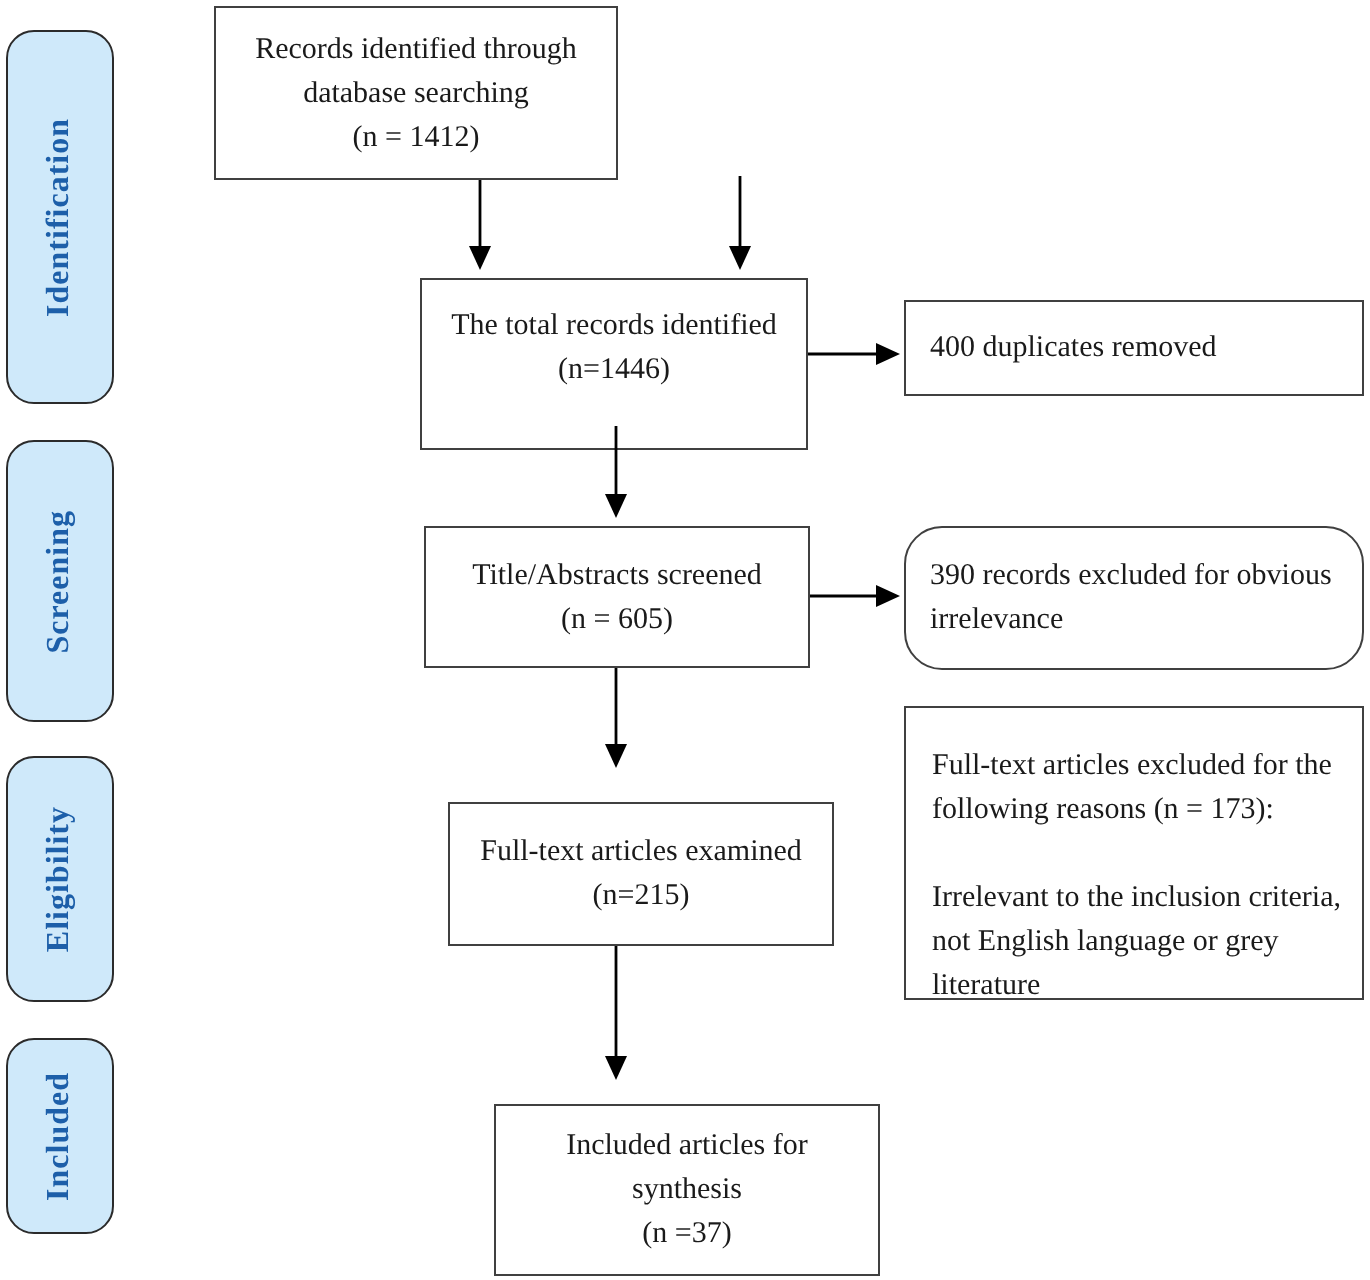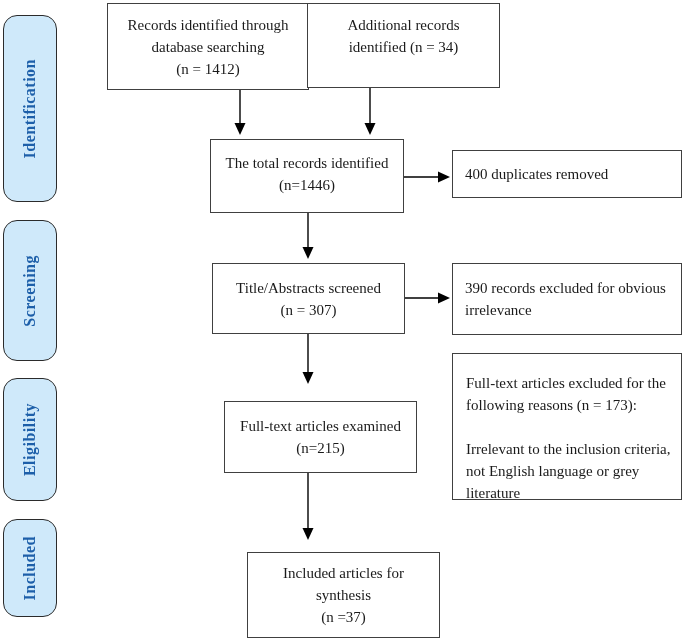--- a/index.html
+++ b/index.html
@@ -72,32 +72,30 @@
     <span class="stage-label">Eligibility</span>
   </div>
   <div class="stage" style="top:519px; height:98px;">
     <span class="stage-label">Included</span>
   </div>
 
   <div class="box" style="left:107px; top:3px; width:202px; height:87px; padding:4px 8px;">Records identified through
 database searching
 (n = 1412)</div>
 
-  <div class="box top-align" style="left:307px; top:3px; width:193px; height:85px; padding:10px 8px 0;">Additional records
-identified (n = 34)</div>
 
-  <div class="box top-align" style="left:210px; top:139px; width:194px; height:74px; padding:12px 8px 0;">The total records identified
+  <div class="box top-align" style="left:210px; top:139px; width:194px; height:86px; padding:12px 8px 0;">The total records identified
 (n=1446)</div>
 
   <div class="box left-align" style="left:452px; top:150px; width:230px; height:48px; padding:0 10px 0 12px;">400 duplicates removed</div>
 
   <div class="box" style="left:212px; top:263px; width:193px; height:71px; padding:4px 8px;">Title/Abstracts screened
-(n = 307)</div>
+(n = 605)</div>
 
-  <div class="box left-align" style="left:452px; top:263px; width:230px; height:72px; padding:0 10px 0 12px;">390 records excluded for obvious irrelevance</div>
+  <div class="box left-align" style="left:452px; top:263px; width:230px; height:72px; padding:0 10px 0 12px;border-radius:19px;">390 records excluded for obvious irrelevance</div>
 
   <div class="box" style="left:224px; top:401px; width:193px; height:72px; padding:4px 8px;">Full-text articles examined
 (n=215)</div>
 
   <div class="box left-align top-align" style="left:452px; top:353px; width:230px; height:147px; padding:18px 10px 0 13px;">Full-text articles excluded for the following reasons (n = 173):
 
 Irrelevant to the inclusion criteria, not English language or grey literature</div>
 
   <div class="box" style="left:212px; top:552px; width:193px; height:86px; padding:4px 8px;margin-left:35px;">Included articles for
 synthesis

